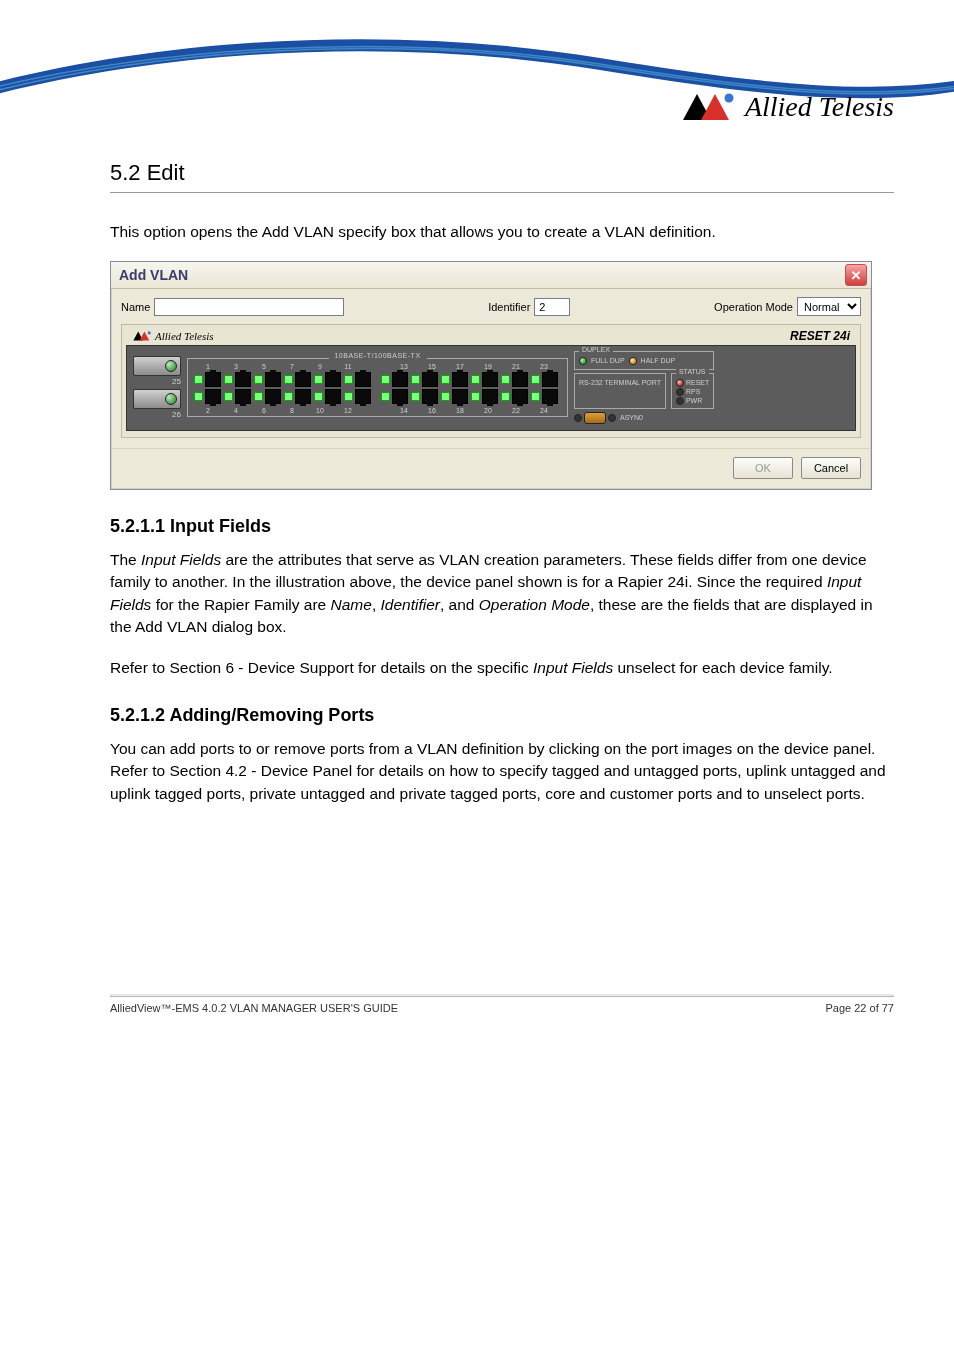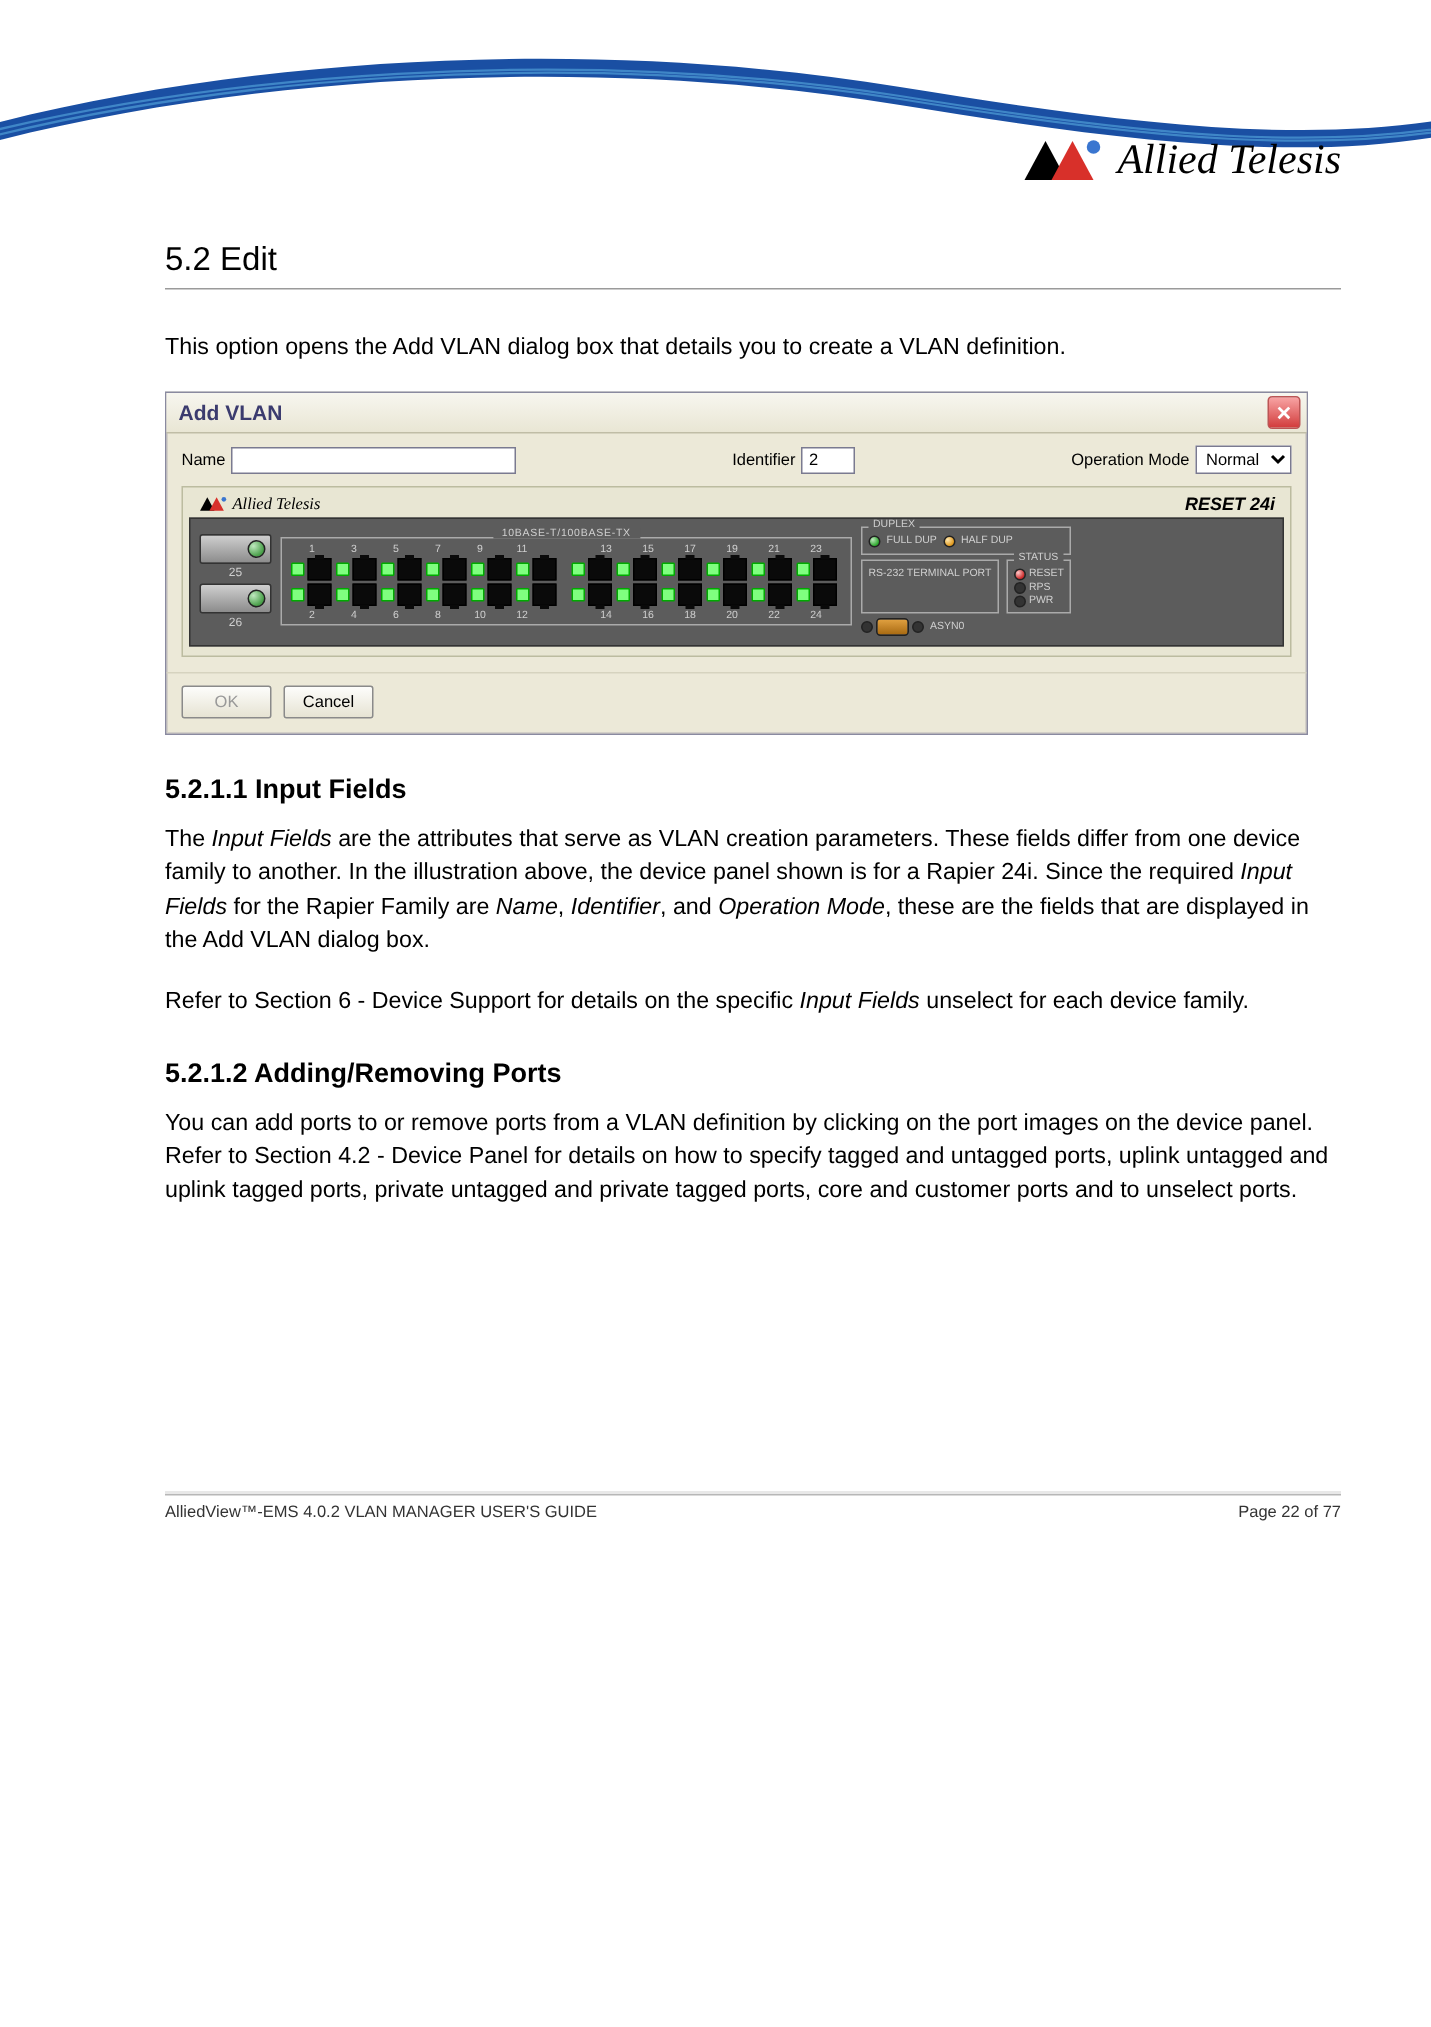--- a/index.html
+++ b/index.html
@@ -213,21 +213,21 @@
     position: absolute;
     right: 3px; top: 3px;
     width: 10px; height: 10px;
     background: radial-gradient(circle at 30% 30%, #bfe8bf, #4aa04a 70%);
     border-radius: 50%;
     border: 1px solid #222;
   }
   .sfp-label {
     color: #cfcfcf;
     font-size: 8px;
-    text-align: center;
+    text-align: right;
     margin-top: 1px;
   }
 
   .mid-col { flex: 0 0 auto; }
   .port-frame {
     border: 1px solid #aaa;
     padding: 3px 6px 2px 6px;
     position: relative;
   }
   .port-frame-label {
@@ -325,20 +325,21 @@
   }
   .async-conn {
     width:20px; height:10px;
     background: linear-gradient(to bottom,#e0a040,#a86a12);
     border:1px solid #222;
     border-radius:3px;
   }
 
   .dlg-footer {
     display:flex;
+    justify-content:flex-end;
     gap:8px;
     padding:8px 10px 10px 10px;
     border-top:1px solid #d6d3bf;
     margin-top:6px;
   }
   .dlg-btn {
     min-width:60px;
     height:22px;
     border:1px solid #8a8a8a;
     background: linear-gradient(to bottom,#fdfdfb,#e6e3d3);
@@ -391,21 +392,21 @@
         <polygon points="22,30 36,4 50,30" fill="#d8302a"></polygon>
         <circle cx="50" cy="8" r="4.5" fill="#3a76d0"></circle>
       </svg>
       <span class="logo-text">Allied Telesis</span>
     </div>
   </div>
 
   <div class="content">
     <h1 class="section">5.2 Edit</h1>
     <hr class="sec-rule">
-    <p class="body">This option opens the Add VLAN dialog box that details you to create a VLAN definition.</p>
+    <p class="body">This option opens the Add VLAN specify box that allows you to create a VLAN definition.</p>
 
     <div class="dialog">
       <div class="titlebar">
         <span class="title">Add VLAN</span>
         <div class="close-btn">
           <span>✕</span>
         </div>
       </div>
       <div class="dlg-body">
         <div class="field-row">

